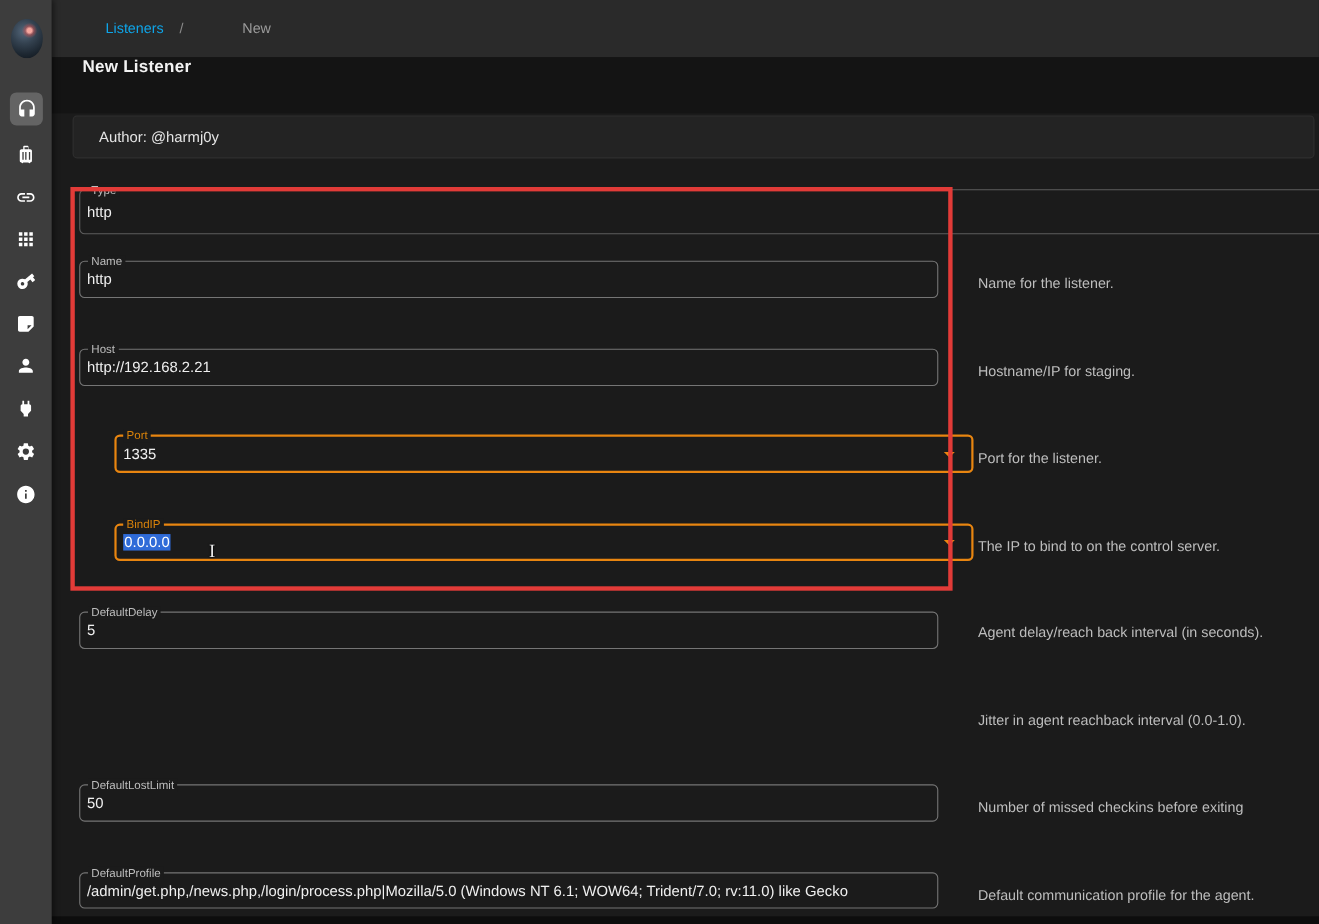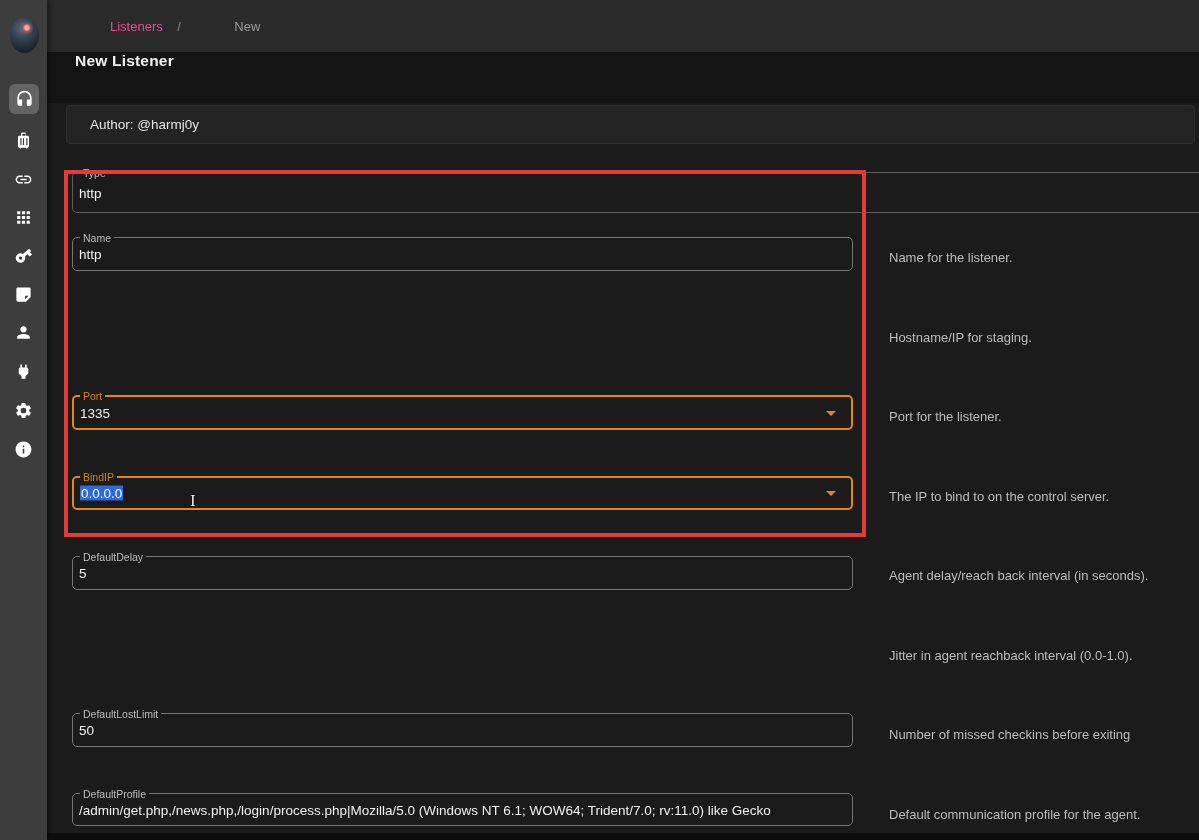--- a/index.html
+++ b/index.html
@@ -15,41 +15,41 @@
       radial-gradient(circle at 58% 30%, rgba(255,170,160,.95) 0 2px, rgba(200,80,80,.55) 4px, rgba(0,0,0,0) 7px),
       radial-gradient(circle at 42% 32%, #55687c 0%, #33414f 38%, #1d2731 70%, #0e1319 100%); }
   .nav-item { position:absolute; left:0; width:47px; height:30px;
     display:flex; align-items:center; justify-content:center; cursor:pointer; }
   .nav-item svg { width:19px; height:19px; fill:#ffffff; }
   .nav-item.active { left:9px; width:30px; height:30px; background:#646464; border-radius:6px; }
 
   
   .topbar { position:absolute; left:47px; top:0; right:0; height:52px; background:#2a2a2a;
     display:flex; align-items:center; padding-left:49px; }
-  .bc-link   { font-size:13px; color:#ec4899; cursor:pointer;margin-left:14px; }
+  .bc-link   { font-size:13px; color:#0ea5e9; cursor:pointer; }
   .bc-sep    { font-size:13px; color:#8a8a8a; margin:0 10px; }
   .bc-current{ font-size:13px; color:#9b9b9b;margin-left:39px; }
   .titleband { position:absolute; left:47px; top:52px; right:0; height:51px; background:#141414;
     display:flex; align-items:flex-start; padding-left:28px; }
   .titleband h1 { color:#f2f2f2; font-size:15.5px; font-weight:bold; letter-spacing:.2px; }
 
   
   .author-card { position:absolute; left:66px; top:105px; width:1129px; height:39px;
     background:#232323; border:1px solid #2f2f2f; border-radius:4px;
     display:flex; align-items:center; padding-left:23px; color:#e4e4e4; font-size:13.5px; }
 
   
   .field { position:absolute; left:72px; width:781px; height:34px;
     border:1px solid #757575; border-radius:5px; }
   .field .flabel { position:absolute; top:-6px; left:7px; background:#1b1b1b; padding:0 3px;
     font-size:10.5px; line-height:12px; color:#bdbdbd; white-space:nowrap; }
   .field .fvalue { position:absolute; left:6px; top:50%; transform:translateY(-50%);
     font-size:13.5px; color:#f0f0f0; white-space:nowrap; }
   .field.full { width:auto; right:-10px; height:41px; border-color:#5e5e5e; border-radius:5px 0 0 5px; }
-  .field.focused { border:2px solid #e88510; }
+  .field.focused { border:2px solid #e88510;margin-left:32px; }
   .field.focused .flabel { color:#d8820a; top:-7px; left:6px; }
   .caret { position:absolute; right:15px; top:50%; margin-top:-2px; width:0; height:0;
     border-left:5px solid transparent; border-right:5px solid transparent;
     border-top:5px solid #e88510; cursor:pointer; }
   .helper { position:absolute; left:889px; transform:translateY(-50%);
     font-size:13px; color:#bdbdbd; white-space:nowrap; }
   .selected-text { background:#2f6bd8; color:#ffffff; padding:0 1px; }
 
   
   .annotation { position:absolute; left:64px; top:170px; width:802px; height:367px;
@@ -141,20 +141,24 @@
     <span class="flabel">Type</span>
     <span class="fvalue">http</span>
   </div>
 
   <div class="field" style="top:237px">
     <span class="flabel">Name</span>
     <span class="fvalue">http</span>
   </div>
   <div class="helper" style="top:257px">Name for the listener.</div>
 
+  <div class="field" style="top:317px">
+    <span class="flabel">Host</span>
+    <span class="fvalue">http://192.168.2.21</span>
+  </div>
   <div class="helper" style="top:337px">Hostname/IP for staging.</div>
 
   <div class="field focused" style="top:395px;height:35px">
     <span class="flabel">Port</span>
     <span class="fvalue">1335</span>
     <span class="caret"></span>
   </div>
   <div class="helper" style="top:416px">Port for the listener.</div>
 
   <div class="field focused" style="top:476px;height:34px">

